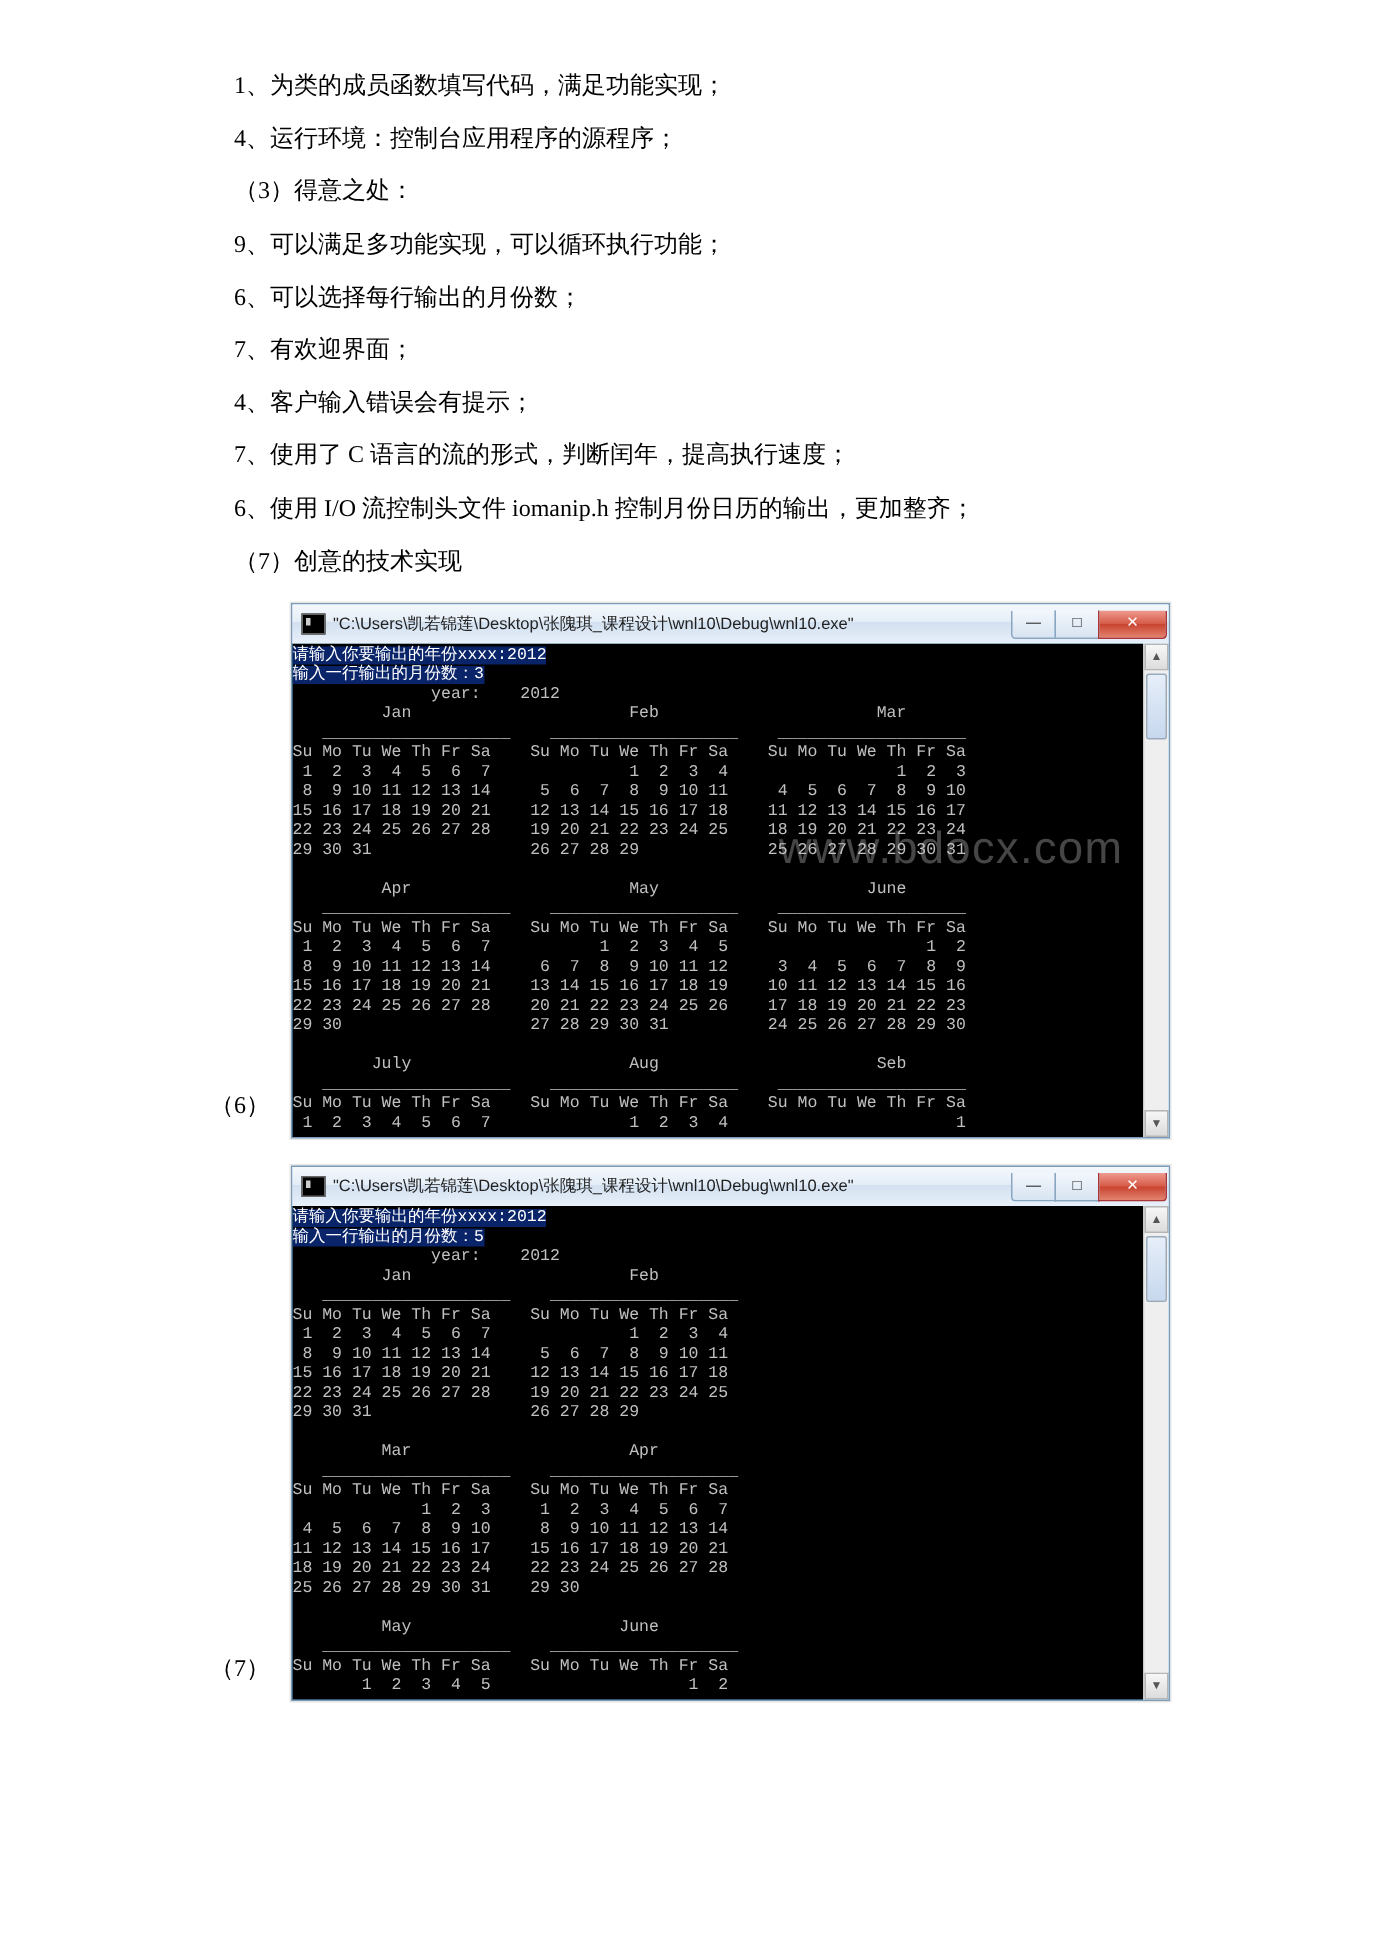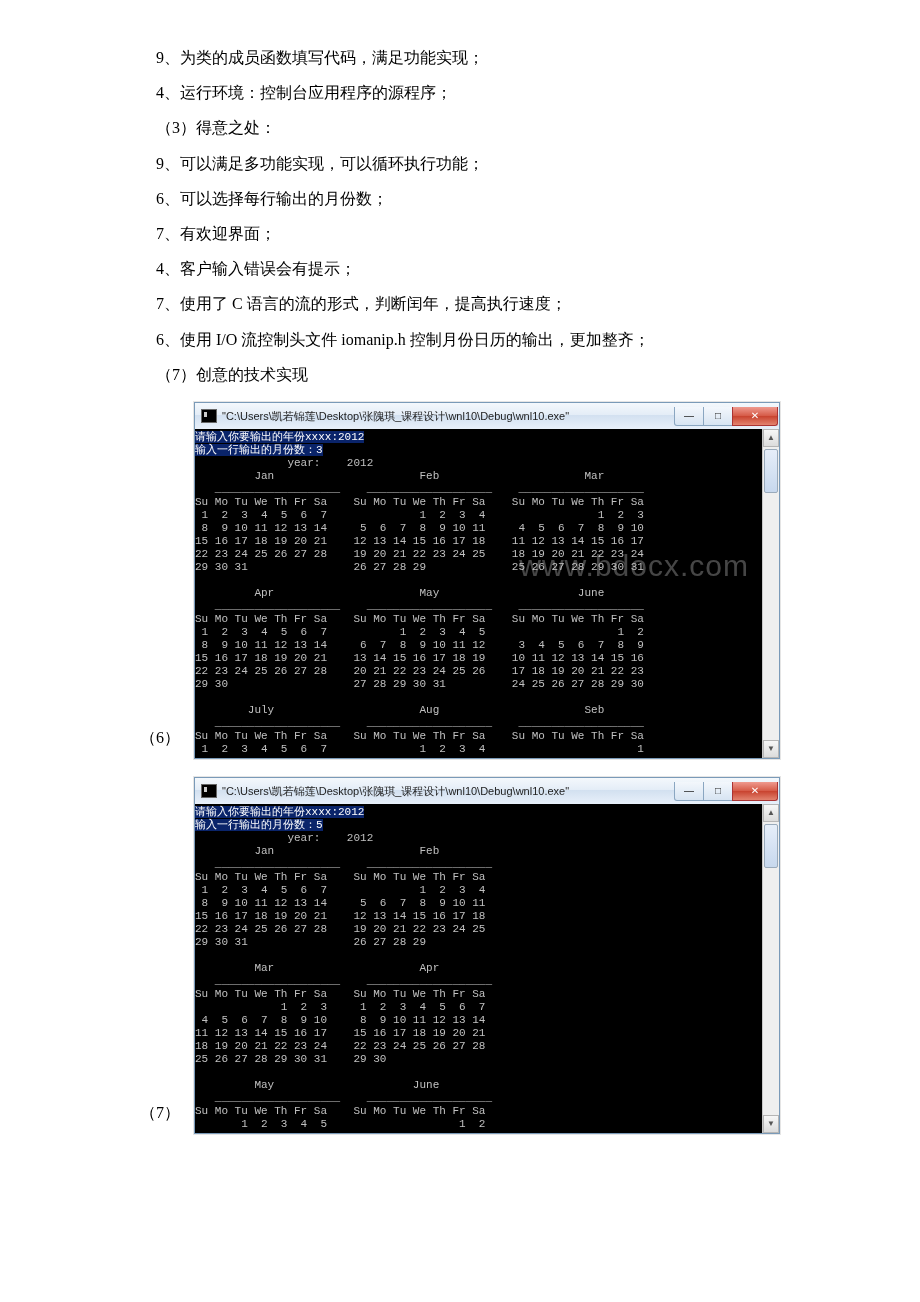--- a/index.html
+++ b/index.html
@@ -141,21 +141,21 @@
     color: rgba(200,200,200,0.35);
     font-size: 30px;
     font-family: Arial, sans-serif;
     letter-spacing: 1px;
     pointer-events: none;
   }
 </style>
 </head>
 <body>
 
-<p class="para">9、为类的成员函数填写代码，满足功能实现；</p>
+<p class="para">1、为类的成员函数填写代码，满足功能实现；</p>
 <p class="para">4、运行环境：控制台应用程序的源程序；</p>
 <p class="para">（3）得意之处：</p>
 <p class="para">9、可以满足多功能实现，可以循环执行功能；</p>
 <p class="para">6、可以选择每行输出的月份数；</p>
 <p class="para">7、有欢迎界面；</p>
 <p class="para">4、客户输入错误会有提示；</p>
 <p class="para">7、使用了 C 语言的流的形式，判断闰年，提高执行速度；</p>
 <p class="para">6、使用 I/O 流控制头文件 iomanip.h 控制月份日历的输出，更加整齐；</p>
 <p class="para">（7）创意的技术实现</p>
 

